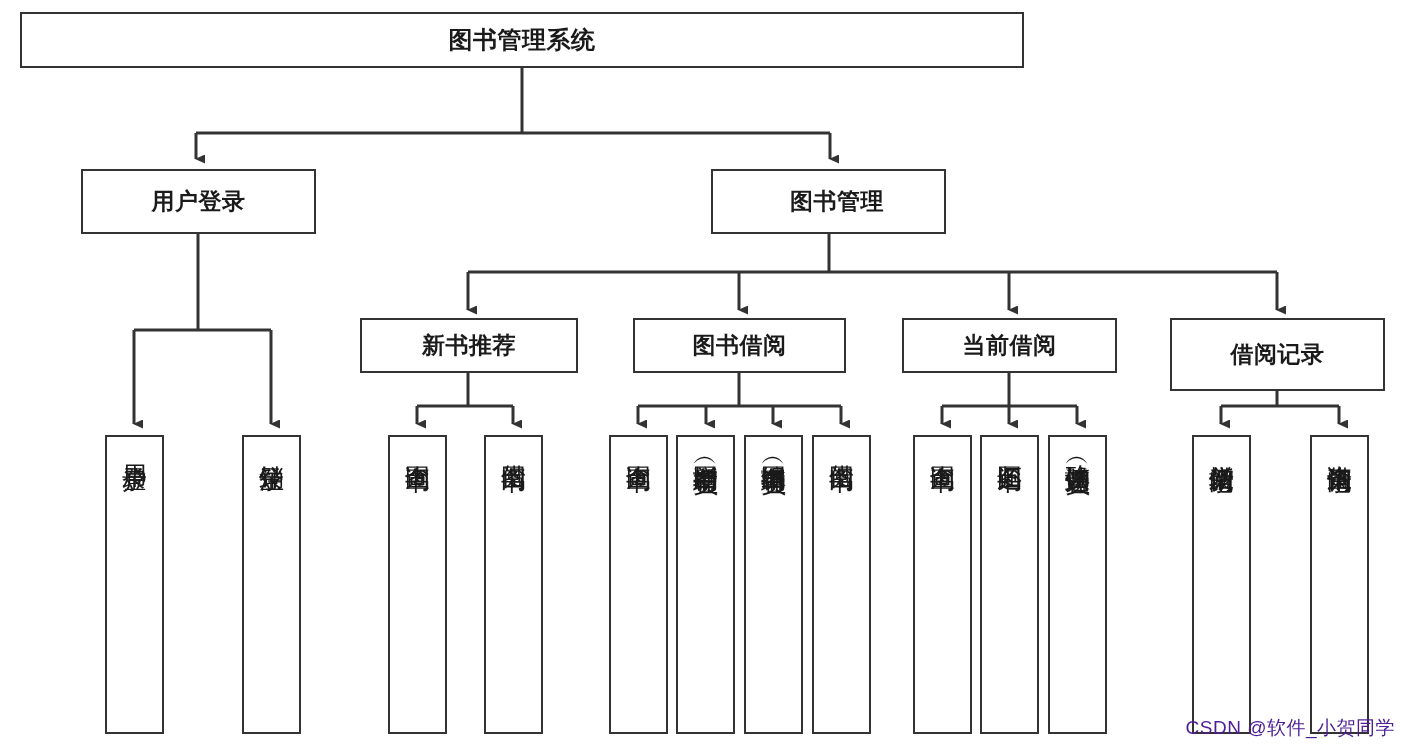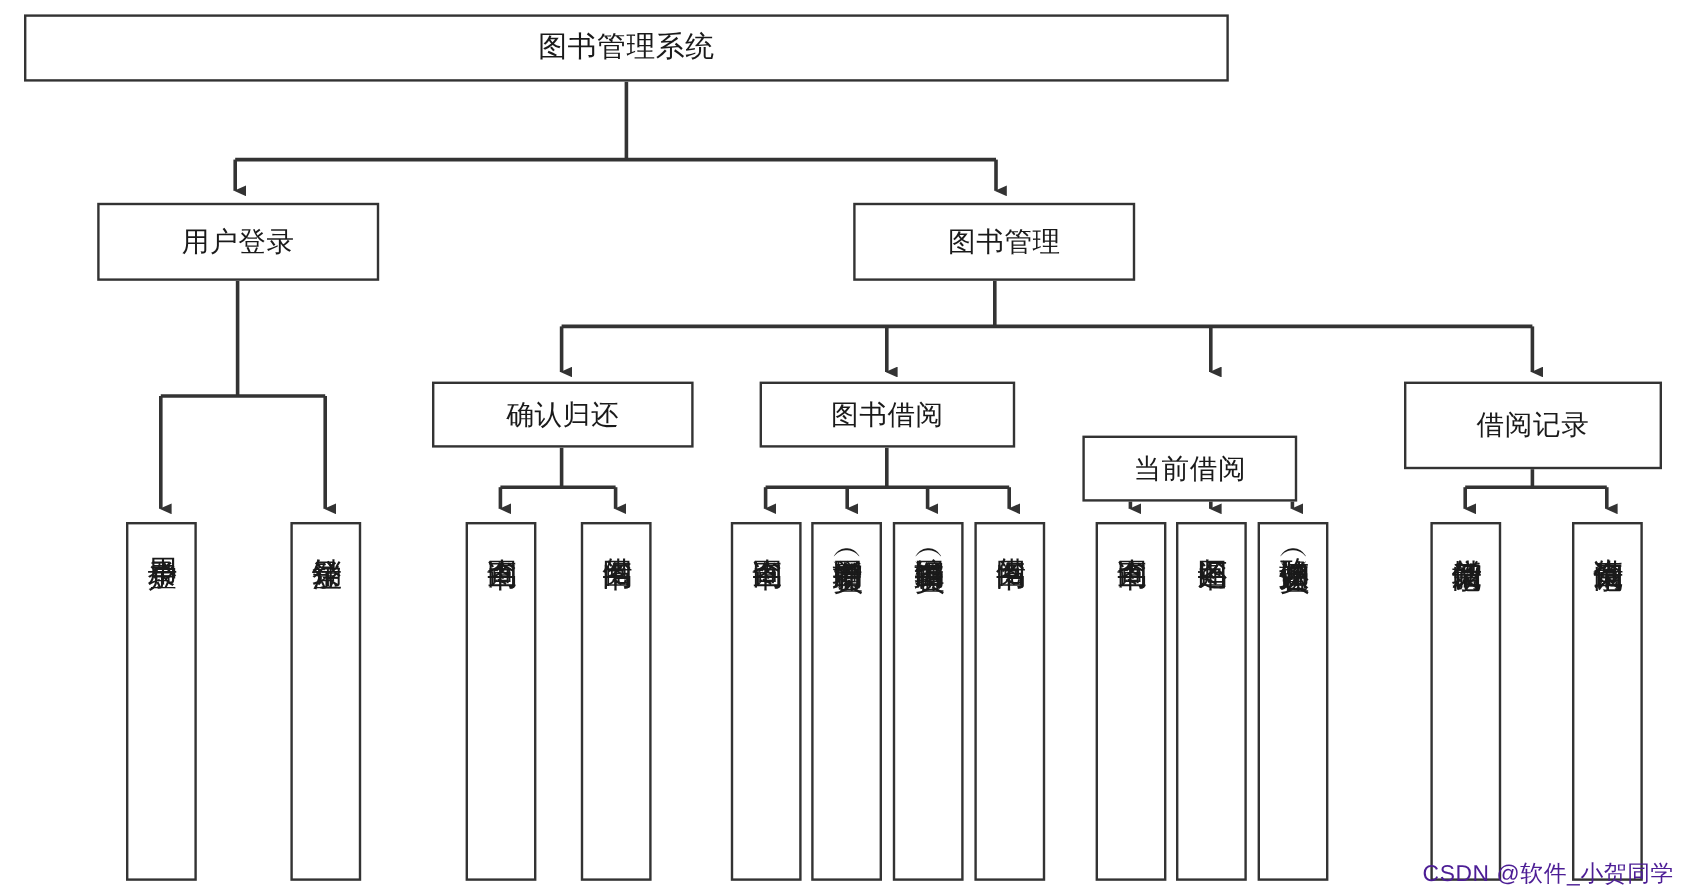--- a/index.html
+++ b/index.html
@@ -38,20 +38,21 @@
   .node-label {
     display: block;
     text-align: center;
     line-height: 1.16;
     white-space: pre-line;
   }
   .node.horizontal .node-label {
     writing-mode: horizontal-tb;
     font-size: 23px;
     letter-spacing: 0.5px;
+    font-weight: bold;
   }
   .node.vertical {
     align-items: flex-start;
     padding-top: 8px;
   }
   .node.vertical .node-label {
     writing-mode: vertical-rl;
     text-orientation: upright;
     font-size: 25px;
     letter-spacing: 1px;
@@ -130,26 +131,26 @@
   </div>
 
   <div class="node horizontal" style="left:81px; top:169px; width:235px; height:65px;">
     <span class="node-label">用户登录</span>
   </div>
   <div class="node horizontal" style="left:711px; top:169px; width:235px; height:65px;padding-left:17px;">
     <span class="node-label">图书管理</span>
   </div>
 
   <div class="node horizontal" style="left:360px; top:318px; width:218px; height:55px;">
-    <span class="node-label">确认归还</span>
+    <span class="node-label">新书推荐</span>
   </div>
   <div class="node horizontal" style="left:633px; top:318px; width:213px; height:55px;">
     <span class="node-label">图书借阅</span>
   </div>
-  <div class="node horizontal" style="left:902px; top:318px; width:179px; height:55px;margin-top:45px;">
+  <div class="node horizontal" style="left:902px; top:318px; width:215px; height:55px;">
     <span class="node-label">当前借阅</span>
   </div>
   <div class="node horizontal" style="left:1170px; top:318px; width:215px; height:73px;">
     <span class="node-label">借阅记录</span>
   </div>
 
   <div class="node vertical" style="left:105px; top:435px; width:59px; height:299px;">
     <span class="node-label">用户登录</span>
   </div>
   <div class="node vertical" style="left:242px; top:435px; width:59px; height:299px;">

